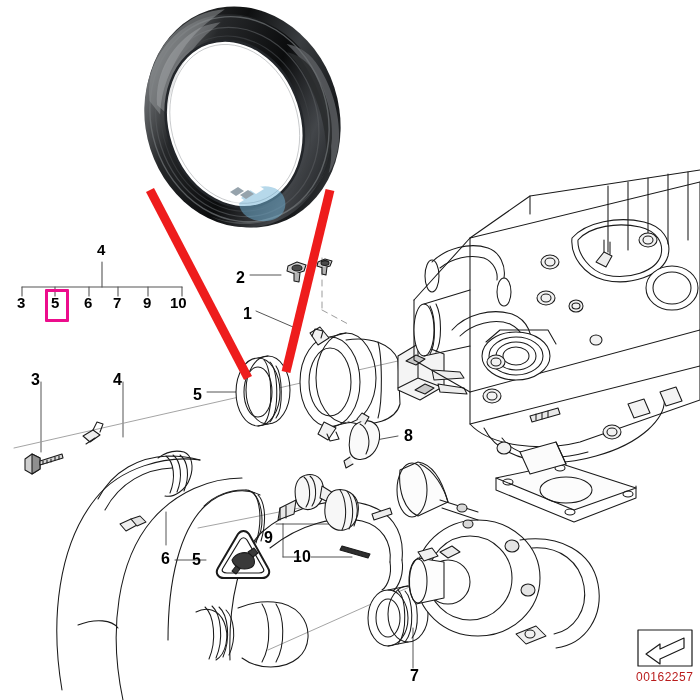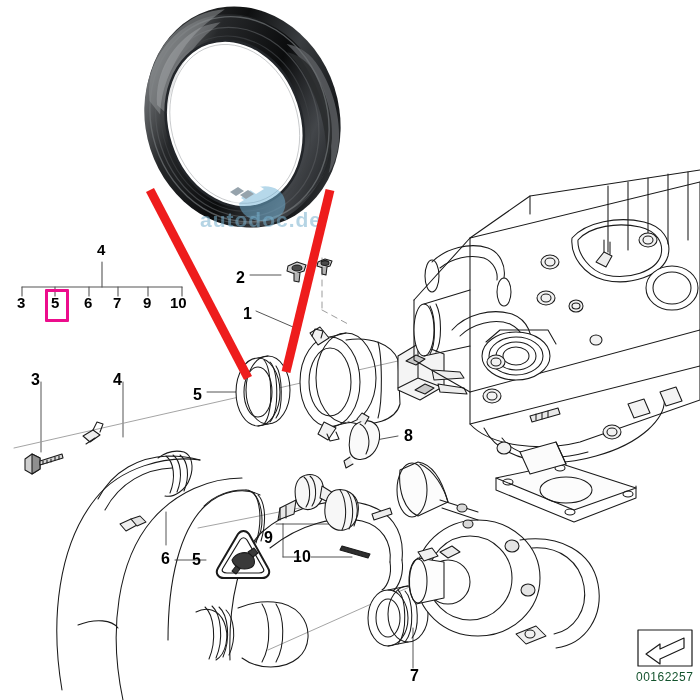--- a/index.html
+++ b/index.html
@@ -43,21 +43,21 @@
     position: absolute;
     border: 3px solid #ec0d8c;
     box-sizing: border-box;
     border-radius: 1px;
   }
   .diagram-id {
     position: absolute;
     font-family: "Liberation Sans", sans-serif;
     font-size: 12px;
     letter-spacing: 0.5px;
-    color: #14532d;
+    color: #b91c1c;
     white-space: nowrap;
   }
   .wm {
     position: absolute;
     font-family: "Liberation Sans", sans-serif;
     font-weight: bold;
     font-size: 21px;
     letter-spacing: 1px;
     color: rgba(120,176,205,0.55);
     white-space: nowrap;
@@ -426,21 +426,20 @@
   <svg class="layer" viewBox="0 0 700 700">
     <g opacity="0.5">
       <path d="M 243 196 C 252 186 268 183 278 190 C 288 197 288 212 277 218 C 264 225 246 220 241 210 C 238 204 239 200 243 196 Z" fill="#6fb2d6"></path>
       <path d="M 230 192 l 8 -5 6 4 -8 5 z" fill="#2f4a5c"></path>
       <path d="M 240 186 l 8 -5 6 4 -8 5 z" fill="#ffffff"></path>
       <path d="M 230 201 l 8 -5 6 4 -8 5 z" fill="#ffffff"></path>
       <path d="M 240 195 l 8 -5 6 4 -8 5 z" fill="#2f4a5c"></path>
       <path d="M 250 190 l 8 -5 6 4 -8 5 z" fill="#ffffff"></path>
     </g>
   </svg>
-  <div class="wm" style="left:200px; top:208px;">autodoc.de</div>
 
   <svg class="layer" viewBox="0 0 700 700">
     <g stroke="#ee1c1c" stroke-width="9" stroke-linecap="butt" fill="none">
       <path d="M 150 190 L 248 378"></path>
       <path d="M 330 190 L 286 372"></path>
     </g>
   </svg>
 
   <div class="legend-num" style="left:97px;  top:242px;">4</div>
 

